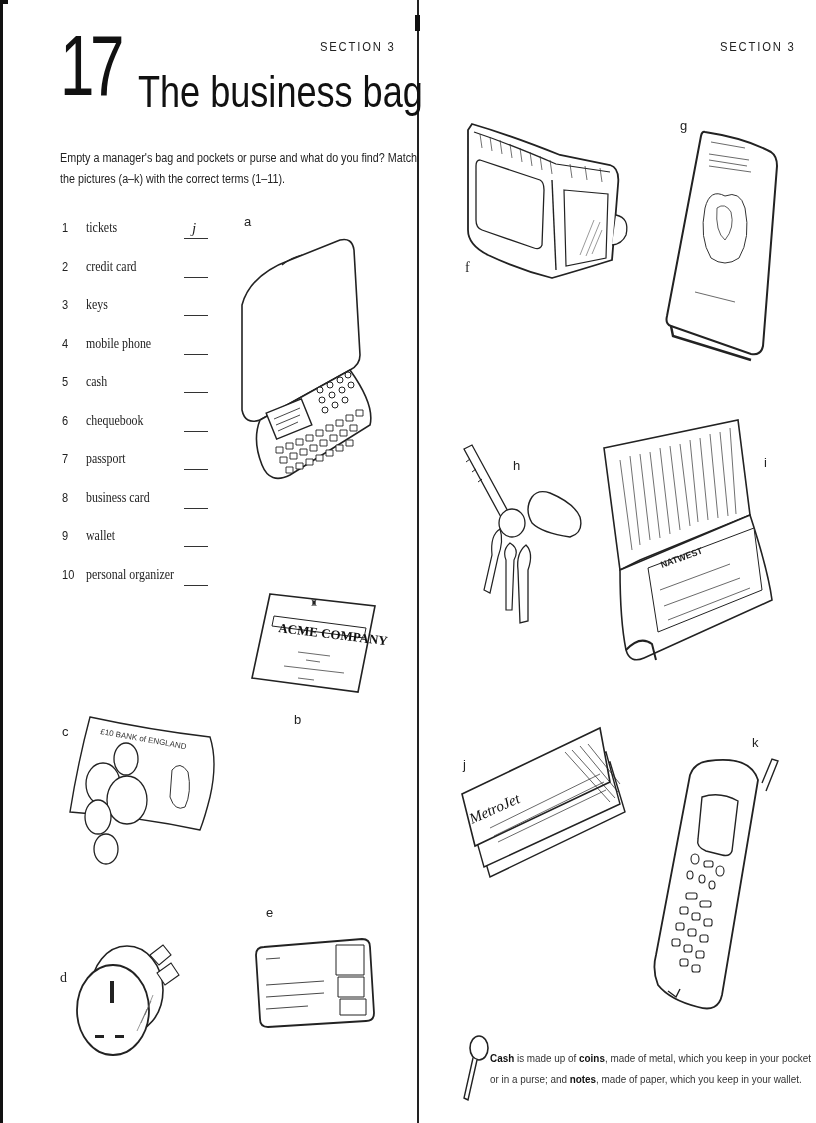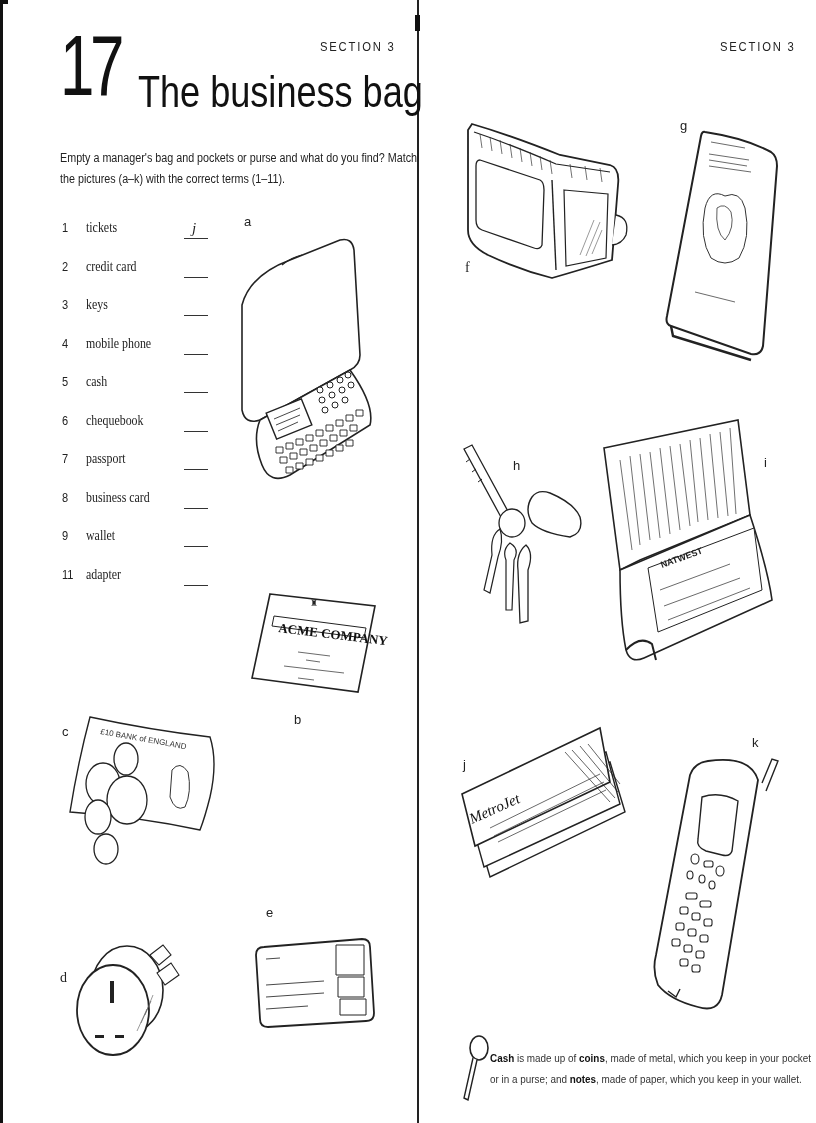--- a/index.html
+++ b/index.html
@@ -91,22 +91,22 @@
     <span class="term-num">8</span>
     <span class="term-label">business card</span>
     <span class="term-blank"></span>
   </div>
   <div class="term-row">
     <span class="term-num">9</span>
     <span class="term-label">wallet</span>
     <span class="term-blank"></span>
   </div>
   <div class="term-row">
-    <span class="term-num">11</span>
-    <span class="term-label">adapter</span>
+    <span class="term-num">10</span>
+    <span class="term-label">personal organizer</span>
     <span class="term-blank"></span>
   </div>
 </div>
 
 <span class="abs pic-label" style="left:244px; top:214px;">a</span>
 <svg class="sketch" style="left:230px; top:235px;" width="150" height="250" viewBox="0 0 150 250">
   <path d="M12 70 Q20 40 60 25 L110 5 Q122 2 124 15 L130 120 Q130 130 120 135 L30 185 Q15 190 12 175 Z" fill="#fff" stroke="#222" stroke-width="1.6"></path>
   <path d="M52 30 Q62 22 72 20" fill="none" stroke="#222" stroke-width="1.2"></path>
   <path d="M30 185 L120 135 Q145 170 140 190 L60 240 Q40 250 32 230 Q22 205 30 185 Z" fill="#fff" stroke="#222" stroke-width="1.6"></path>
   <rect x="40" y="170" width="38" height="28" transform="rotate(-22 59 184)" fill="#fff" stroke="#222" stroke-width="1.4"></rect>

